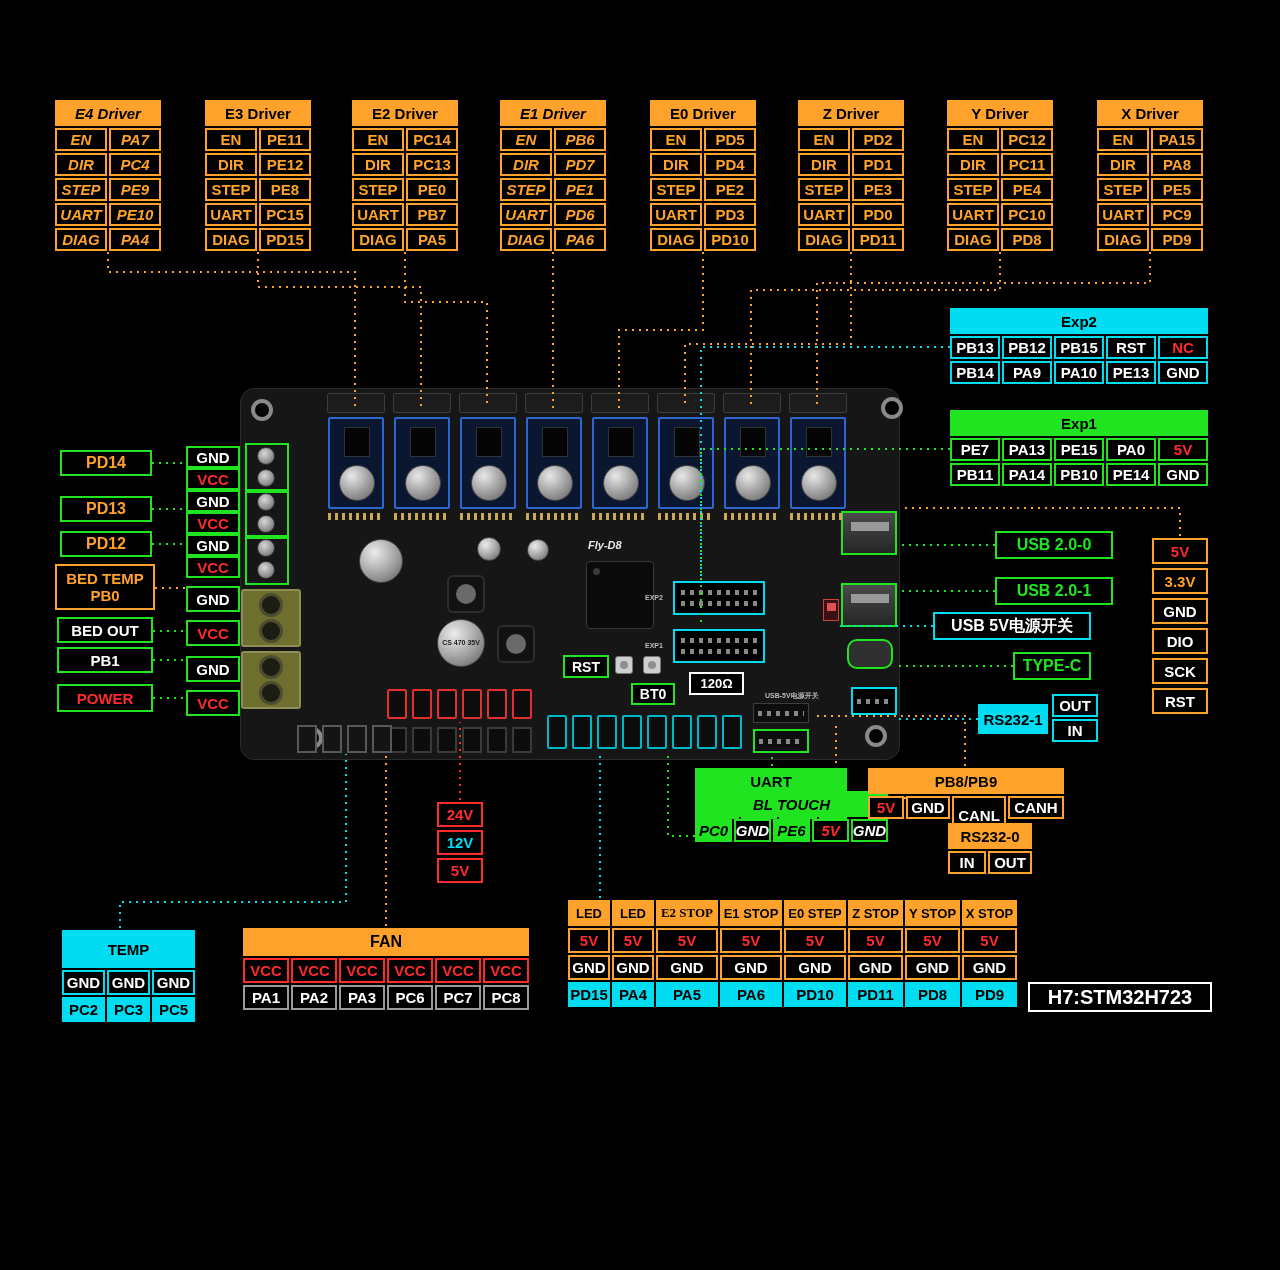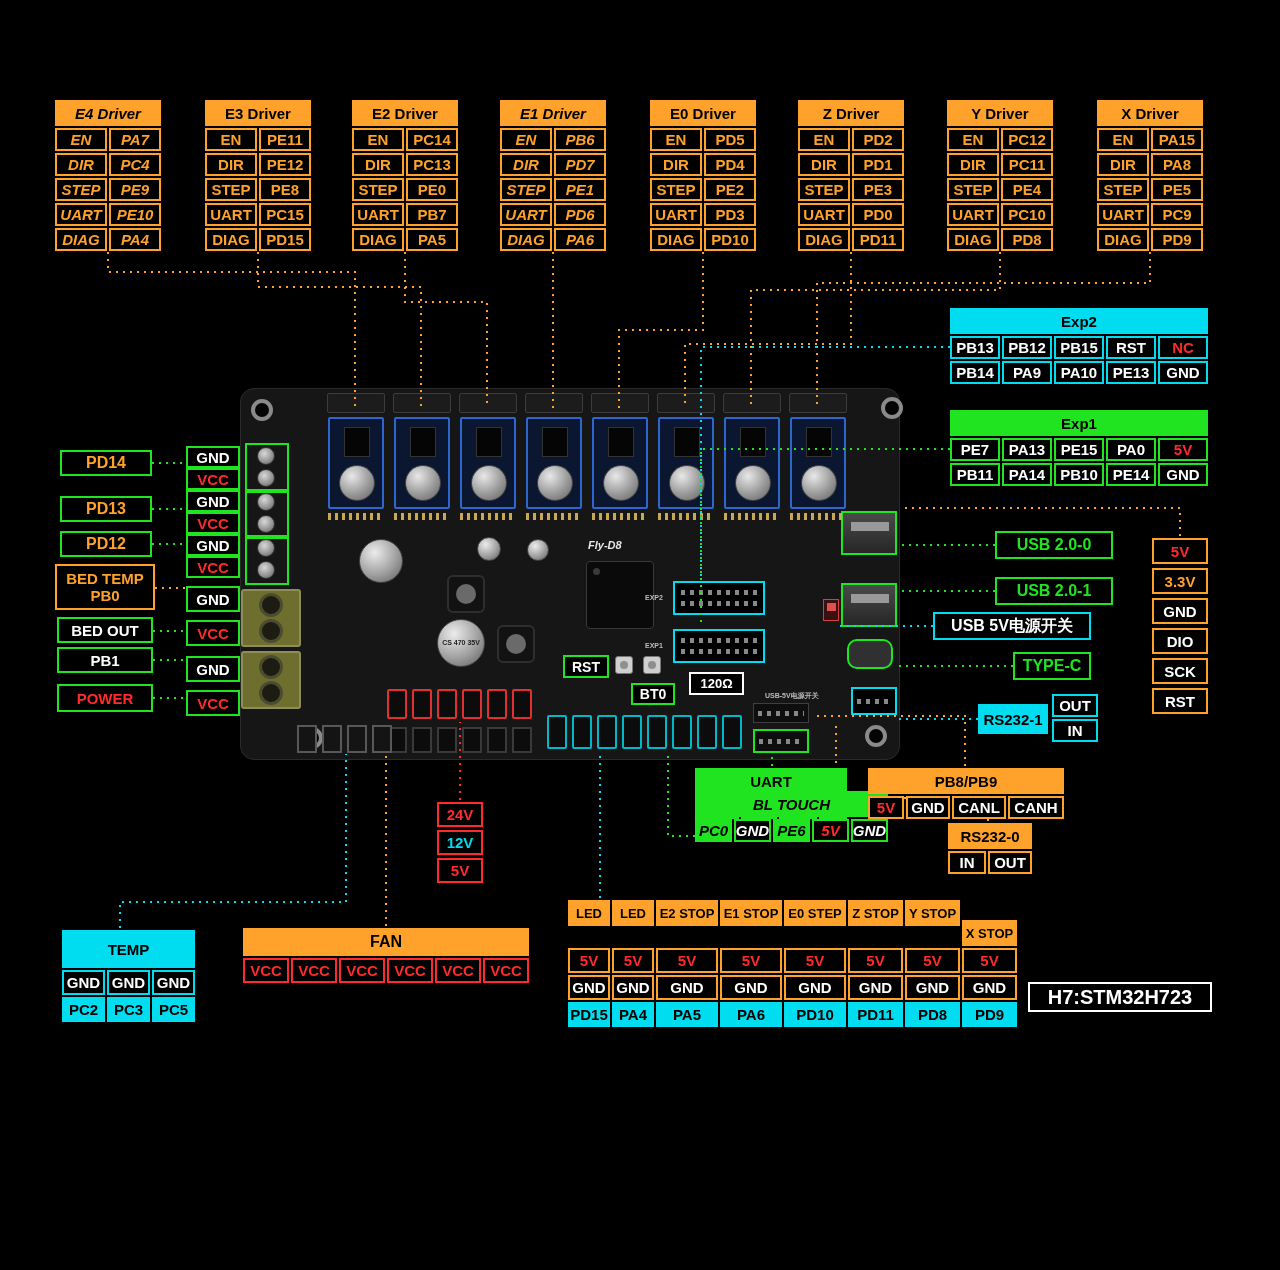--- a/index.html
+++ b/index.html
@@ -431,21 +431,21 @@
       <div class="c bd-green bg-green" style="width: 37px; height: 23px;">PE6</div>
       <div class="c bd-green t-red" style="width: 37px; height: 23px;">5V</div>
       <div class="c bd-green" style="width: 37px; height: 23px;">GND</div>
     </div>
   </div>
 <div class="abs" style="left: 868px; top: 768px;">
     <div class="c bg-orange" style="width: 196px; height: 26px;">PB8/PB9</div>
     <div class="frow">
       <div class="c bd-orange t-red" style="width: 36px; height: 23px;">5V</div>
       <div class="c bd-orange" style="width: 44px; height: 23px;">GND</div>
-      <div class="c bd-orange" style="width: 54px; height: 23px;">CANL</div>
+      <div class="c bd-orange" style="width: 54px; height: 39px;">CANL</div>
       <div class="c bd-orange" style="width: 56px; height: 23px;">CANH</div>
     </div>
   </div>
 <div class="abs" style="left: 948px; top: 823px;">
     <div class="c bg-orange" style="width: 84px; height: 26px;">RS232-0</div>
     <div class="frow">
       <div class="c bd-orange" style="width: 38px; height: 23px;">IN</div>
       <div class="c bd-orange" style="width: 44px; height: 23px;">OUT</div>
     </div>
   </div>
@@ -465,31 +465,39 @@
 <div class="abs" style="left: 243px; top: 928px;">
     <div class="c bg-orange" style="width: 286px; height: 28px; font-size: 16px;">FAN</div>
     <div class="frow">
       <div class="c bd-red t-red" style="width: 46px; height: 25px;">VCC</div>
       <div class="c bd-red t-red" style="width: 46px; height: 25px;">VCC</div>
       <div class="c bd-red t-red" style="width: 46px; height: 25px;">VCC</div>
       <div class="c bd-red t-red" style="width: 46px; height: 25px;">VCC</div>
       <div class="c bd-red t-red" style="width: 46px; height: 25px;">VCC</div>
       <div class="c bd-red t-red" style="width: 46px; height: 25px;">VCC</div>
     </div>
+    <div class="frow">
+      <div class="c bd-gray" style="width: 46px; height: 25px;">PA1</div>
+      <div class="c bd-gray" style="width: 46px; height: 25px;">PA2</div>
+      <div class="c bd-gray" style="width: 46px; height: 25px;">PA3</div>
+      <div class="c bd-gray" style="width: 46px; height: 25px;">PC6</div>
+      <div class="c bd-gray" style="width: 46px; height: 25px;">PC7</div>
+      <div class="c bd-gray" style="width: 46px; height: 25px;">PC8</div>
+    </div>
   </div>
 <div class="abs" style="left: 568px; top: 900px;">
     <div class="frow0">
       <div class="c bg-orange" style="width: 42px; height: 26px; font-size: 13px;">LED</div>
       <div class="c bg-orange" style="width: 42px; height: 26px; font-size: 13px;">LED</div>
-      <div class="c bg-orange" style="width: 62px; height: 26px; font-size: 13px;">E2 STOP</div>
+      <div class="c bg-orange" style="width: 62px; height: 26px; font-size: 13px; font-family: Liberation Serif, serif;">E2 STOP</div>
       <div class="c bg-orange" style="width: 62px; height: 26px; font-size: 13px;">E1 STOP</div>
       <div class="c bg-orange" style="width: 62px; height: 26px; font-size: 13px;">E0 STEP</div>
       <div class="c bg-orange" style="width: 55px; height: 26px; font-size: 13px;">Z STOP</div>
       <div class="c bg-orange" style="width: 55px; height: 26px; font-size: 13px;">Y STOP</div>
-      <div class="c bg-orange" style="width: 55px; height: 26px; font-size: 13px; margin-top: 20px;">X STOP</div>
+      <div class="c bg-orange" style="width: 55px; height: 26px; font-size: 13px;">X STOP</div>
     </div>
     <div class="frow">
       <div class="c bd-orange t-red" style="width: 42px; height: 25px;">5V</div>
       <div class="c bd-orange t-red" style="width: 42px; height: 25px;">5V</div>
       <div class="c bd-orange t-red" style="width: 62px; height: 25px;">5V</div>
       <div class="c bd-orange t-red" style="width: 62px; height: 25px;">5V</div>
       <div class="c bd-orange t-red" style="width: 62px; height: 25px;">5V</div>
       <div class="c bd-orange t-red" style="width: 55px; height: 25px;">5V</div>
       <div class="c bd-orange t-red" style="width: 55px; height: 25px;">5V</div>
       <div class="c bd-orange t-red" style="width: 55px; height: 25px;">5V</div>

